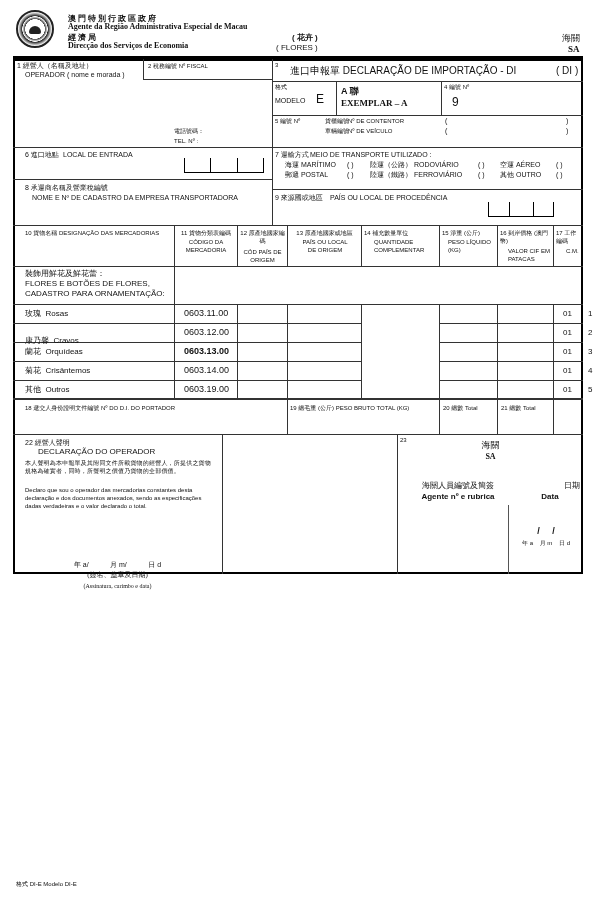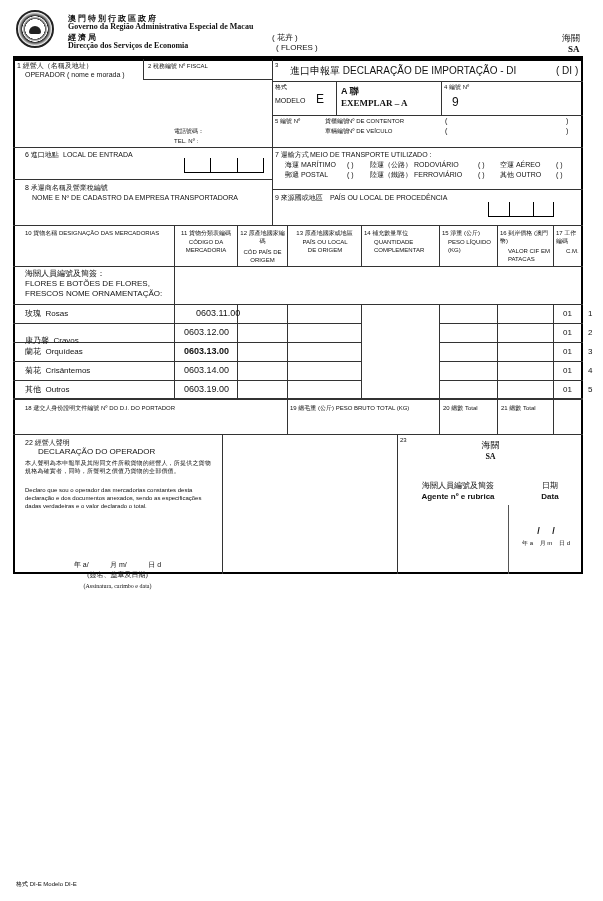--- a/index.html
+++ b/index.html
@@ -21,24 +21,24 @@
   .ticks{position:absolute;height:14px;border-bottom:1px solid #000;}
   .ticks span{position:absolute;bottom:0;width:0;height:14px;border-left:1px solid #000;}
   .emblem{position:absolute;left:16px;top:10px;width:38px;height:38px;border-radius:50%;border:2px solid #222;box-sizing:border-box;background:radial-gradient(circle,#fff 40%,#444 42%,#fff 52%,#222 54%,#fff 70%);}
   .emblem::after{content:"";position:absolute;left:11px;top:14px;width:12px;height:8px;background:#222;border-radius:6px 6px 2px 2px;}
 </style>
 </head>
 <body>
 
 <div class="emblem"></div>
 <div class="abs t8 b serif" style="left:68px;top:14px;">澳 門 特 別 行 政 區 政 府</div>
-<div class="abs t8 b serif" style="left:68px;top:22px;">Governo da Região Administrativa Especial de Macau</div>
+<div class="abs t8 b serif" style="left:68px;top:22px;">Agente da Região Administrativa Especial de Macau</div>
 <div class="abs t8 b serif" style="left:68px;top:33px;">經 濟 局</div>
 <div class="abs t8 b serif" style="left:68px;top:41px;">Direcção dos Serviços de Economia</div>
-<div class="abs t8" style="left:272px;top:33px;">( 花卉 )</div>
+<div class="abs t8" style="left:292px;top:33px;font-weight:bold;">( 花卉 )</div>
 <div class="abs t8" style="left:276px;top:43px;">( FLORES )</div>
 <div class="abs t9 serif" style="left:562px;top:33px;">海關</div>
 <div class="abs t9 b serif" style="left:568px;top:44px;">SA</div>
 <div class="abs" style="left:13px;top:56px;width:570px;height:3px;background:#000;"></div>
 
 <div class="box thick" style="left:13px;top:59px;width:570px;height:515px;border-width:2px;"></div>
 
 <div class="vline" style="left:272px;top:59px;height:88px;"></div>
 <div class="vline" style="left:143px;top:59px;height:20px;"></div>
 <div class="hline" style="left:143px;top:79px;width:129px;"></div>
@@ -151,44 +151,44 @@
 <div class="abs t6" style="left:448px;top:238px;width:48px;">PESO LÍQUIDO (KG)</div>
 
 <div class="abs t6" style="left:500px;top:229px;width:50px;">16 到岸價格 (澳門幣)</div>
 <div class="abs t6" style="left:508px;top:247px;width:44px;">VALOR CIF EM PATACAS</div>
 
 <div class="abs t6" style="left:556px;top:229px;width:24px;">17 工作編碼</div>
 <div class="abs t6" style="left:566px;top:247px;">C.M.</div>
 
 <div class="hline" style="left:13px;top:266px;width:570px;"></div>
 
-<div class="abs t8" style="left:25px;top:269px;">海關人員編號及簡簽：</div>
+<div class="abs t8" style="left:25px;top:269px;">裝飾用鮮花及鮮花蕾：</div>
 <div class="abs t8" style="left:25px;top:279px;">FLORES  E  BOTÕES  DE  FLORES,</div>
-<div class="abs t8" style="left:25px;top:289px;">FRESCOS NOME ORNAMENTAÇÃO:</div>
+<div class="abs t8" style="left:25px;top:289px;">CADASTRO PARA ORNAMENTAÇÃO:</div>
 
 <div class="hline" style="left:13px;top:304px;width:570px;"></div>
 
 <div class="vline" style="left:237px;top:304px;height:94px;"></div>
 <div class="vline" style="left:287px;top:304px;height:94px;"></div>
 <div class="vline" style="left:361px;top:304px;height:94px;"></div>
 <div class="vline" style="left:439px;top:304px;height:94px;"></div>
 <div class="vline" style="left:497px;top:304px;height:94px;"></div>
 <div class="vline" style="left:553px;top:304px;height:94px;"></div>
 
 <div class="hline" style="left:13px;top:323px;width:348px;"></div>
 <div class="hline" style="left:439px;top:323px;width:144px;"></div>
 <div class="hline" style="left:13px;top:342px;width:348px;"></div>
 <div class="hline" style="left:439px;top:342px;width:144px;"></div>
 <div class="hline" style="left:13px;top:361px;width:348px;"></div>
 <div class="hline" style="left:439px;top:361px;width:144px;"></div>
 <div class="hline" style="left:13px;top:380px;width:348px;"></div>
 <div class="hline" style="left:439px;top:380px;width:144px;"></div>
 
 <div class="abs t8" style="left:25px;top:309px;"><span>玫瑰</span>&nbsp; <span>Rosas</span></div>
-<div class="abs t9" style="left:196px;top:308px;">0603.11.00</div>
+<div class="abs t9" style="left:184px;top:308px;">0603.11.00</div>
 <div class="abs t8" style="left:563px;top:309px;">01</div>
 <div class="abs t8" style="left:588px;top:309px;">1</div>
 
 <div class="abs t8" style="left:25px;top:336px;"><span>康乃馨</span>&nbsp; <span>Cravos</span></div>
 <div class="abs t9" style="left:184px;top:327px;">0603.12.00</div>
 <div class="abs t8" style="left:563px;top:328px;">01</div>
 <div class="abs t8" style="left:588px;top:328px;">2</div>
 
 <div class="abs t8" style="left:25px;top:347px;"><span>蘭花</span>&nbsp; <span>Orquídeas</span></div>
 <div class="abs t9" style="left:184px;top:346px;font-weight:bold;">0603.13.00</div>
@@ -238,20 +238,20 @@
 <div class="abs t7 center" style="left:15px;top:560px;width:205px;white-space:pre;">年 a/           月 m/           日 d</div>
 <div class="abs t7 center serif" style="left:15px;top:571px;width:205px;">(簽名、蓋章及日期)</div>
 <div class="abs t6 center serif" style="left:15px;top:582px;width:205px;">(Assinatura, carimbo e data)</div>
 <div class="abs" style="left:224px;top:436px;width:172px;height:137px;"></div>
 
 <div class="abs t6" style="left:400px;top:436px;">23</div>
 <div class="abs t9 serif center" style="left:398px;top:440px;width:185px;">海關</div>
 <div class="abs t8 b serif center" style="left:398px;top:452px;width:185px;">SA</div>
 <div class="abs t8 center" style="left:400px;top:481px;width:116px;font-family:Liberation Mono, monospace;">海關人員編號及簡簽</div>
 <div class="abs t8 b center" style="left:400px;top:492px;width:116px;">Agente nº e rubrica</div>
-<div class="abs t8 center" style="left:520px;top:481px;width:60px;">日期</div>
+<div class="abs t8 center" style="left:520px;top:481px;width:60px;text-align:right;">日期</div>
 <div class="abs t8 b center" style="left:520px;top:492px;width:60px;">Data</div>
 <div class="vline" style="left:508px;top:505px;height:69px;border-left-color:#555;"></div>
 <div class="abs" style="left:400px;top:505px;width:106px;height:68px;"></div>
 <div class="abs t9 b center" style="left:512px;top:526px;width:68px;white-space:pre;">/     /</div>
 <div class="abs t6 center" style="left:510px;top:539px;width:72px;white-space:pre;">年 a    月 m    日 d</div>
 
 <div class="abs t6" style="left:16px;top:880px;">格式 DI-E  Modelo DI-E</div>
 
 </body></html>

